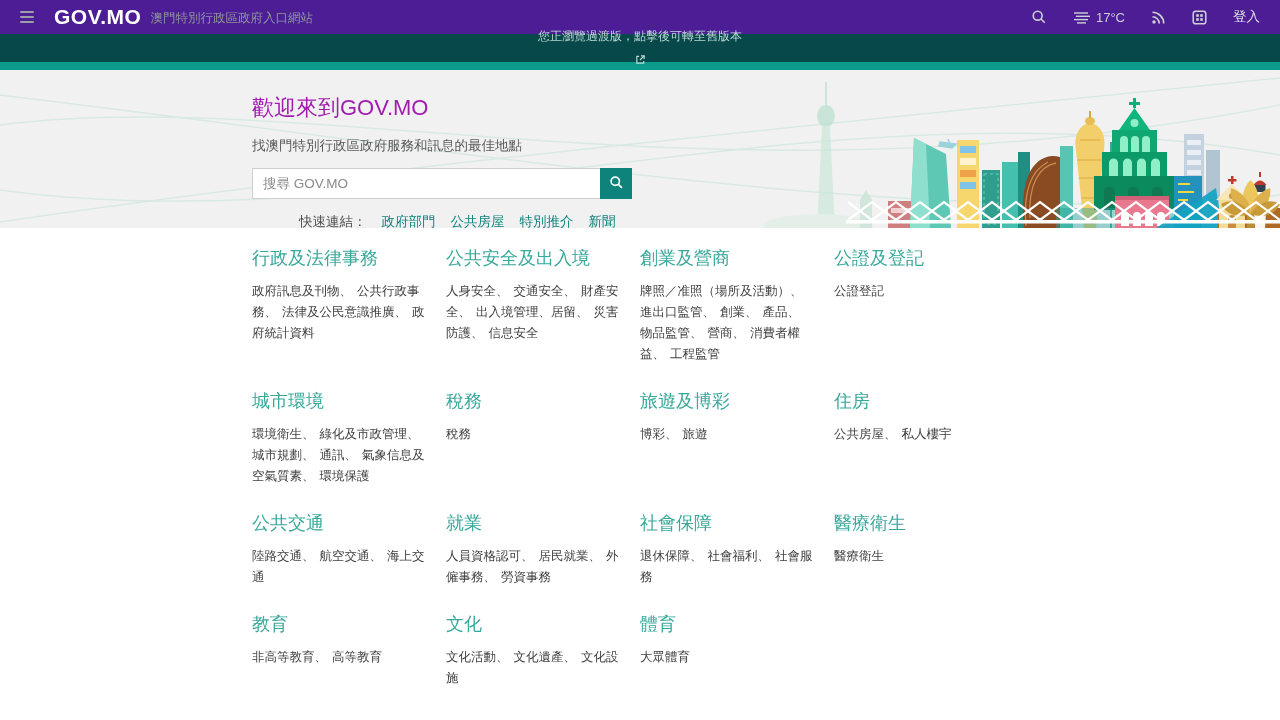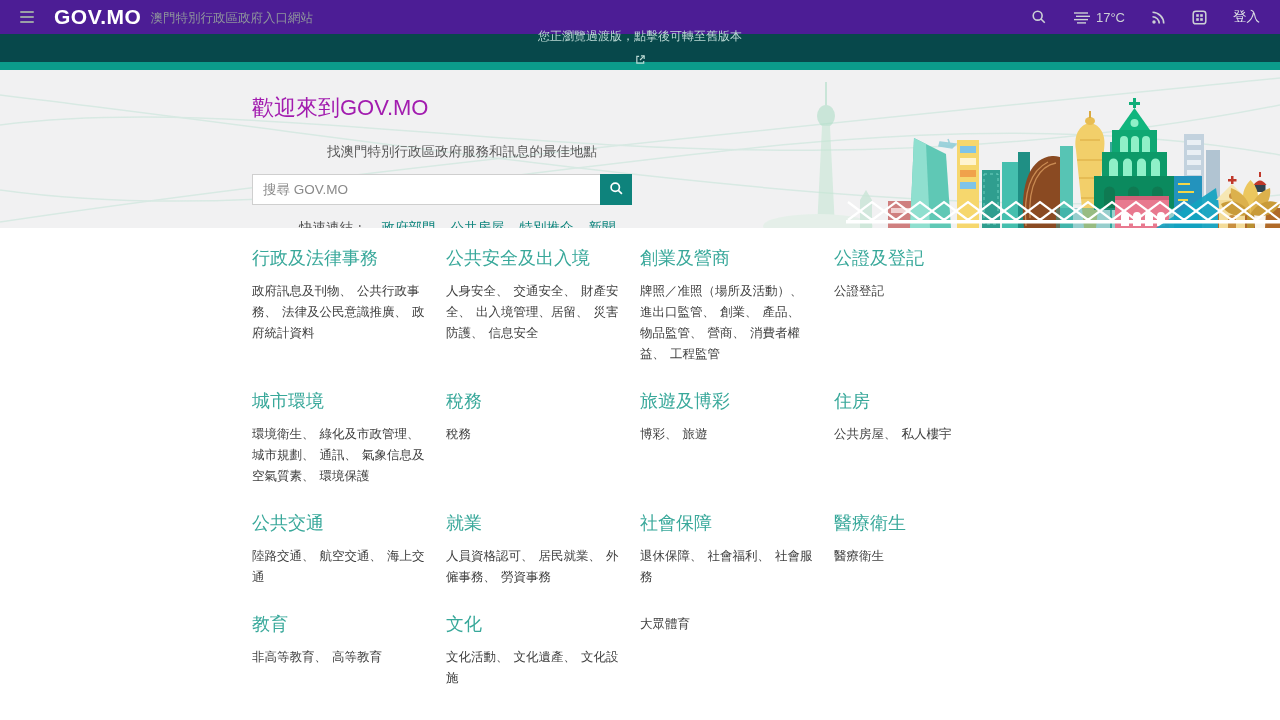--- a/index.html
+++ b/index.html
@@ -23,21 +23,21 @@
   .notice-text { color: #bcd9d4; font-size: 12px; }
   .notice-strip { height: 8px; background: #0b9b8b; }
 
   
   .hero { position: relative; height: 158px; background: #f1f1f2; overflow: hidden; }
   .hero-lines, .skyline { position: absolute; pointer-events: none; }
   .hero-lines { inset: 0; width: 1280px; height: 158px; }
   .skyline { right: 0; bottom: 0; width: 520px; height: 150px; }
   .hero-content { position: relative; margin-left: 252px; padding-top: 23px; width: 420px; }
   .hero-title { font-size: 22px; font-weight: 400; color: #a21caf; }
-  .hero-subtitle { font-size: 13.5px; color: #595959; margin-top: 20px; text-align: center; }
+  .hero-subtitle { font-size: 13.5px; color: #595959; margin-top: 14px; }
   .search-row { display: flex; width: 380px; margin-top: 13px; }
   .search-input { flex: 1; height: 31px; border: 1px solid #cfcfcf; border-right: none; background: #fff; padding: 0 10px; font-size: 13.5px; color: #555; outline: none; font-family: inherit; }
   .search-input::placeholder { color: #8a8a8a; }
   .search-btn { width: 32px; height: 31px; background: #0e837c; border: none; display: flex; align-items: center; justify-content: center; cursor: pointer; }
   .quick-links { display: flex; align-items: center; gap: 15px; margin-top: 14px; font-size: 13.5px; }
   .quick-links-label { color: #4f4f4f; margin-left: 47px; }
   .quick-link { color: #0f857d; }
 
   
   .main { width: 776px; margin: 0 auto; padding-top: 20px; }
@@ -318,17 +318,18 @@
       </div>
       <div class="category">
         <a class="cat-title">教育</a>
         <p class="cat-links"><a class="cat-link">非高等教育</a><span class="sep">、</span><a class="cat-link">高等教育</a></p>
       </div>
       <div class="category">
         <a class="cat-title">文化</a>
         <p class="cat-links"><a class="cat-link">文化活動</a><span class="sep">、</span><a class="cat-link">文化遺產</a><span class="sep">、</span><a class="cat-link">文化設施</a></p>
       </div>
       <div class="category">
+        <a class="cat-title">體育</a>
         <p class="cat-links"><a class="cat-link">大眾體育</a></p>
       </div>
     </div>
 
 </main>
 
 </body></html>

